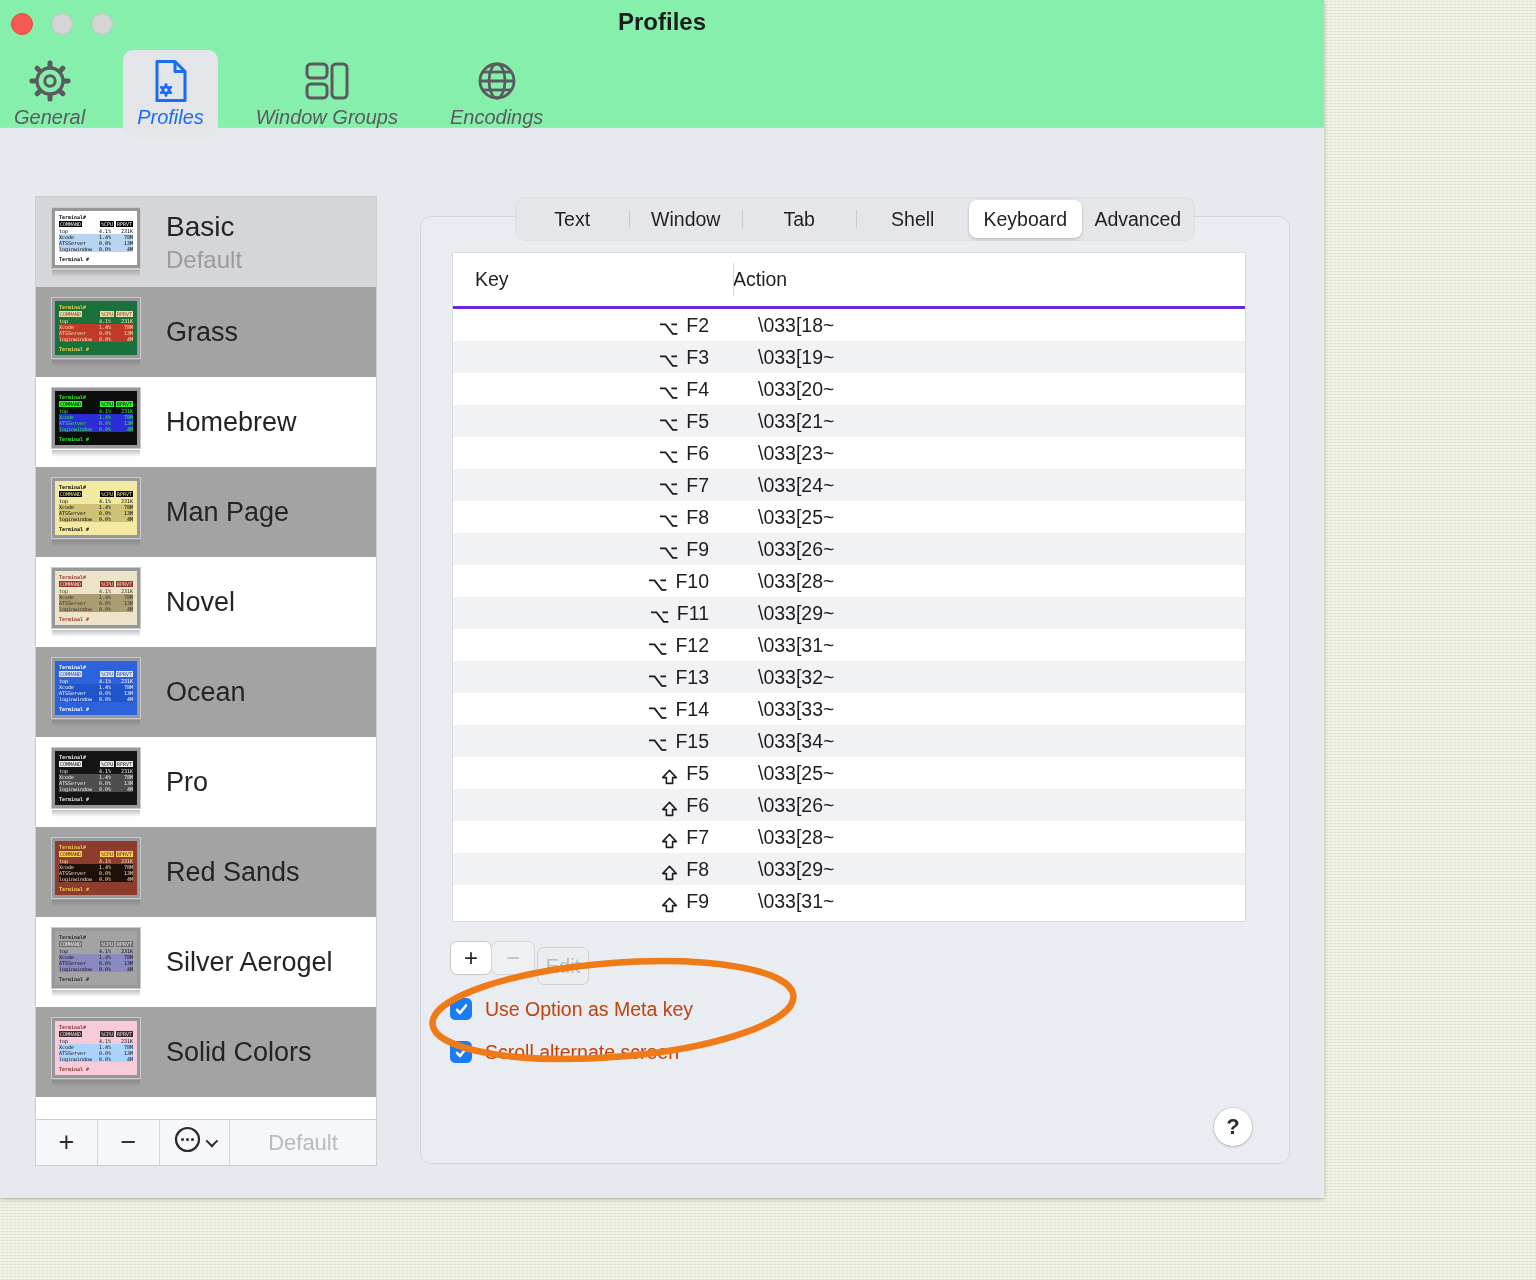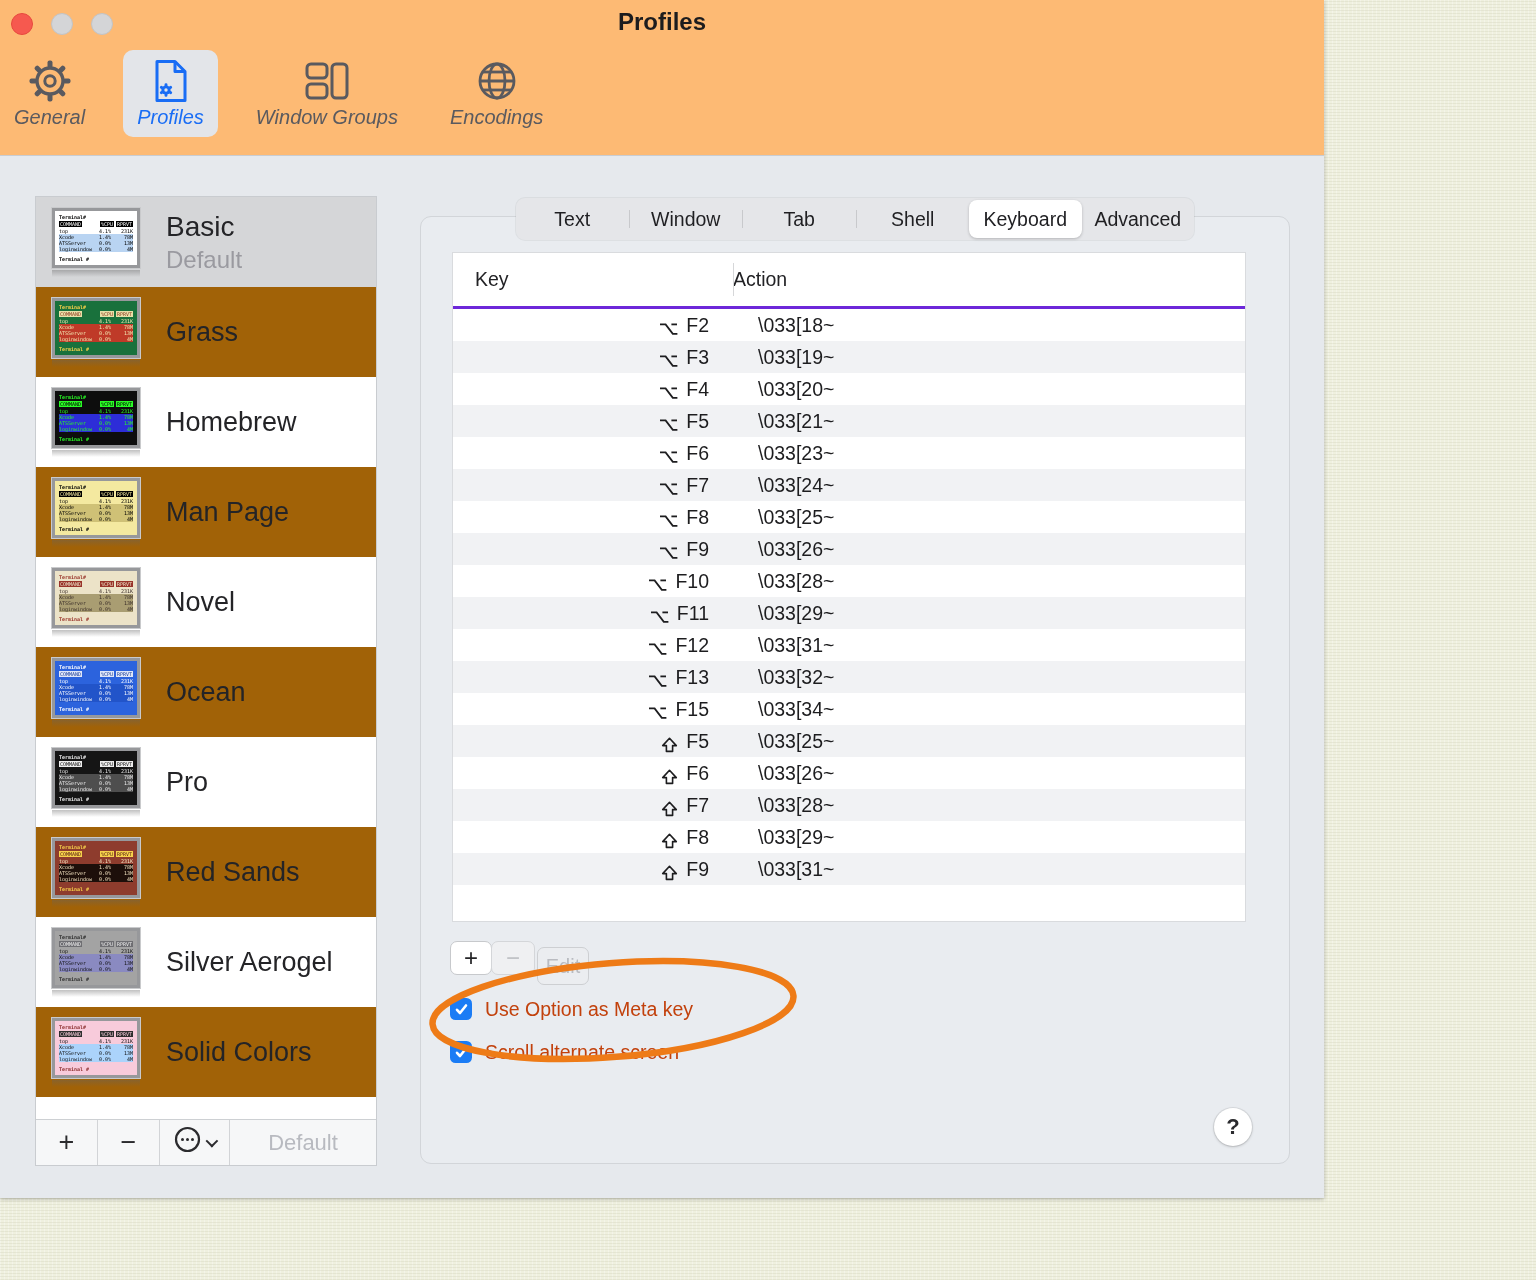--- a/index.html
+++ b/index.html
@@ -10,43 +10,43 @@
     background-color:#eff0df;
     background-image:
       repeating-linear-gradient(0deg, rgba(150,150,110,0.12) 0 1px, rgba(0,0,0,0) 1px 3px),
       repeating-linear-gradient(90deg, rgba(255,255,255,0.30) 0 1px, rgba(0,0,0,0) 1px 4px);
   }
 
   
   .window { position:absolute; left:0; top:0; width:1324px; height:1198px;
     background:#e6e9ed; box-shadow:0 1px 4px rgba(0,0,0,.28); overflow:hidden; }
 
-  .titlebar { position:absolute; left:0; top:0; width:100%; height:156px;
-    background:#fdba74; border-bottom:1px solid #c9ccd1; }
+  .titlebar { position:absolute; left:0; top:0; width:100%; height:128px;
+    background:#86efac; border-bottom:1px solid #c9ccd1; }
   .tl { position:absolute; top:13px; width:22px; height:22px; border-radius:50%; }
   .tl.red   { left:11px; background:#f6594f; border:1px solid #e8483e; }
   .tl.gray1 { left:51px; background:#d4d5d7; border:1px solid #c2c3c5; }
   .tl.gray2 { left:91px; background:#d4d5d7; border:1px solid #c2c3c5; }
   .win-title { position:absolute; top:8px; left:0; width:100%; text-align:center;
     font-size:24px; font-weight:bold; color:#1c1c1e; }
 
   .toolbar { position:absolute; top:50px; left:0; width:100%;
     display:flex; justify-content:flex-start; align-items:flex-start; gap:24px;font-style:italic; }
   .tb-item { display:flex; flex-direction:column; align-items:center;
     padding:8px 14px 8px; border-radius:10px; color:#5a5a5f; }
   .tb-item.sel { background:#e3e5e9; color:#196df5; }
   .tb-icon { height:46px; display:flex; align-items:center; justify-content:center; }
   .tb-label { font-size:20px; margin-top:2px; white-space:nowrap; }
 
   
   .sidebar { position:absolute; left:35px; top:196px; width:342px; height:970px;
     background:#ffffff; border:1px solid #c9ccd0; }
   .p-list { position:absolute; left:0; top:0; right:0; bottom:46px; overflow:hidden; }
   .p-row { height:90px; display:flex; align-items:center; padding-left:16px; background:#fff; }
-  .p-row.alt { background:#a16207; }
+  .p-row.alt { background:#a3a3a3; }
   .p-row.selected { background:#d5d6d8; }
   .thumb-wrap { width:88px; margin-right:26px; flex:none; }
   .thumb { width:88px; height:60px; border:3px solid #97989b; outline:1px solid #c9cacc;
     background:var(--tbg); color:var(--tfg);
     font-family:"DejaVu Sans Mono",monospace; font-size:5px; line-height:6px;
     padding:3px 4px; overflow:hidden; }
   .refl { width:88px; height:7px; margin-top:2px;
     background:linear-gradient(to bottom, rgba(100,100,100,.40), rgba(100,100,100,0)); }
   .t-title { color:var(--ttl); font-weight:bold; }
   .t-head { display:flex; gap:2px; margin-top:1px; margin-bottom:1px; }
@@ -774,20 +774,31 @@
       <svg class="icon-opt" width="19" height="16" viewBox="0 0 19 16">
         <path d="M1 3.4 h5.6 l7.2 9.4 h4.6" fill="none" stroke="#1d1d1f" stroke-width="1.8"></path>
         <path d="M12.4 3.4 h5.6" fill="none" stroke="#1d1d1f" stroke-width="1.8"></path>
       </svg>
 
       <span class="k-label">F13</span>
     </div>
     <div class="k-action">\033[32~</div>
   </div>
 
+  <div class="k-row">
+    <div class="k-key">
+      <svg class="icon-opt" width="19" height="16" viewBox="0 0 19 16">
+        <path d="M1 3.4 h5.6 l7.2 9.4 h4.6" fill="none" stroke="#1d1d1f" stroke-width="1.8"></path>
+        <path d="M12.4 3.4 h5.6" fill="none" stroke="#1d1d1f" stroke-width="1.8"></path>
+      </svg>
+
+      <span class="k-label">F14</span>
+    </div>
+    <div class="k-action">\033[33~</div>
+  </div>
 
   <div class="k-row">
     <div class="k-key">
       <svg class="icon-opt" width="19" height="16" viewBox="0 0 19 16">
         <path d="M1 3.4 h5.6 l7.2 9.4 h4.6" fill="none" stroke="#1d1d1f" stroke-width="1.8"></path>
         <path d="M12.4 3.4 h5.6" fill="none" stroke="#1d1d1f" stroke-width="1.8"></path>
       </svg>
 
       <span class="k-label">F15</span>
     </div>

